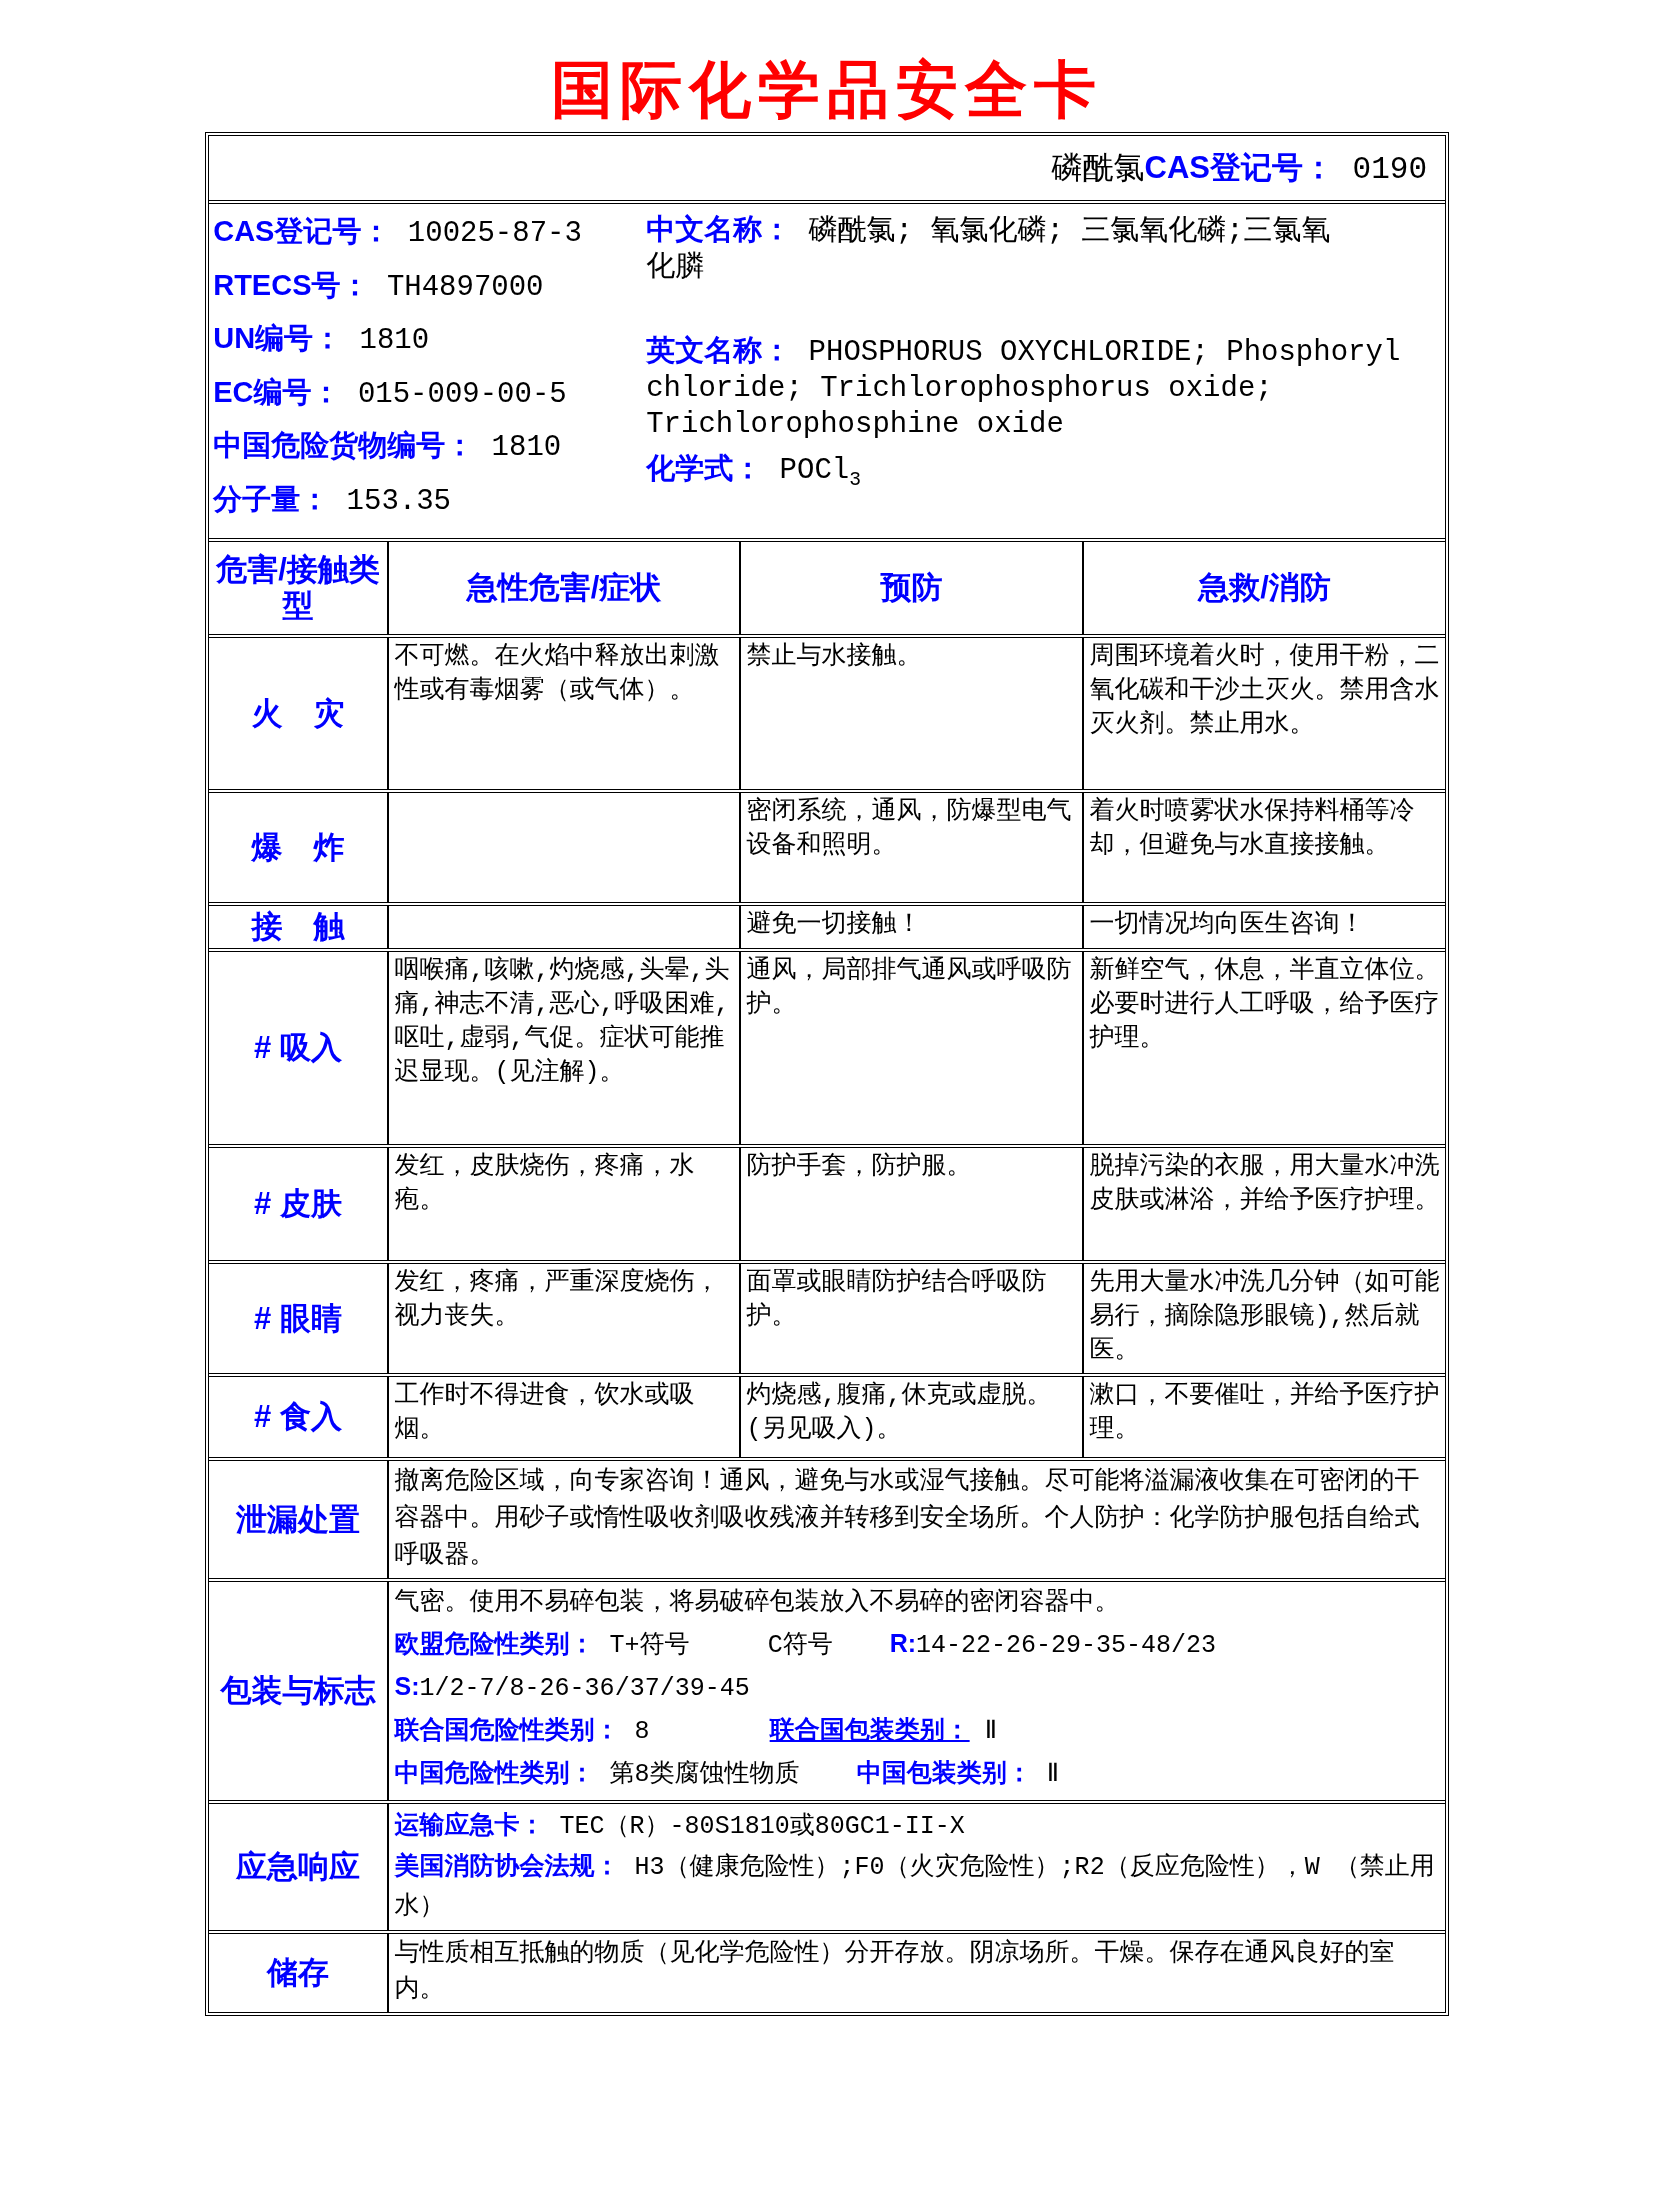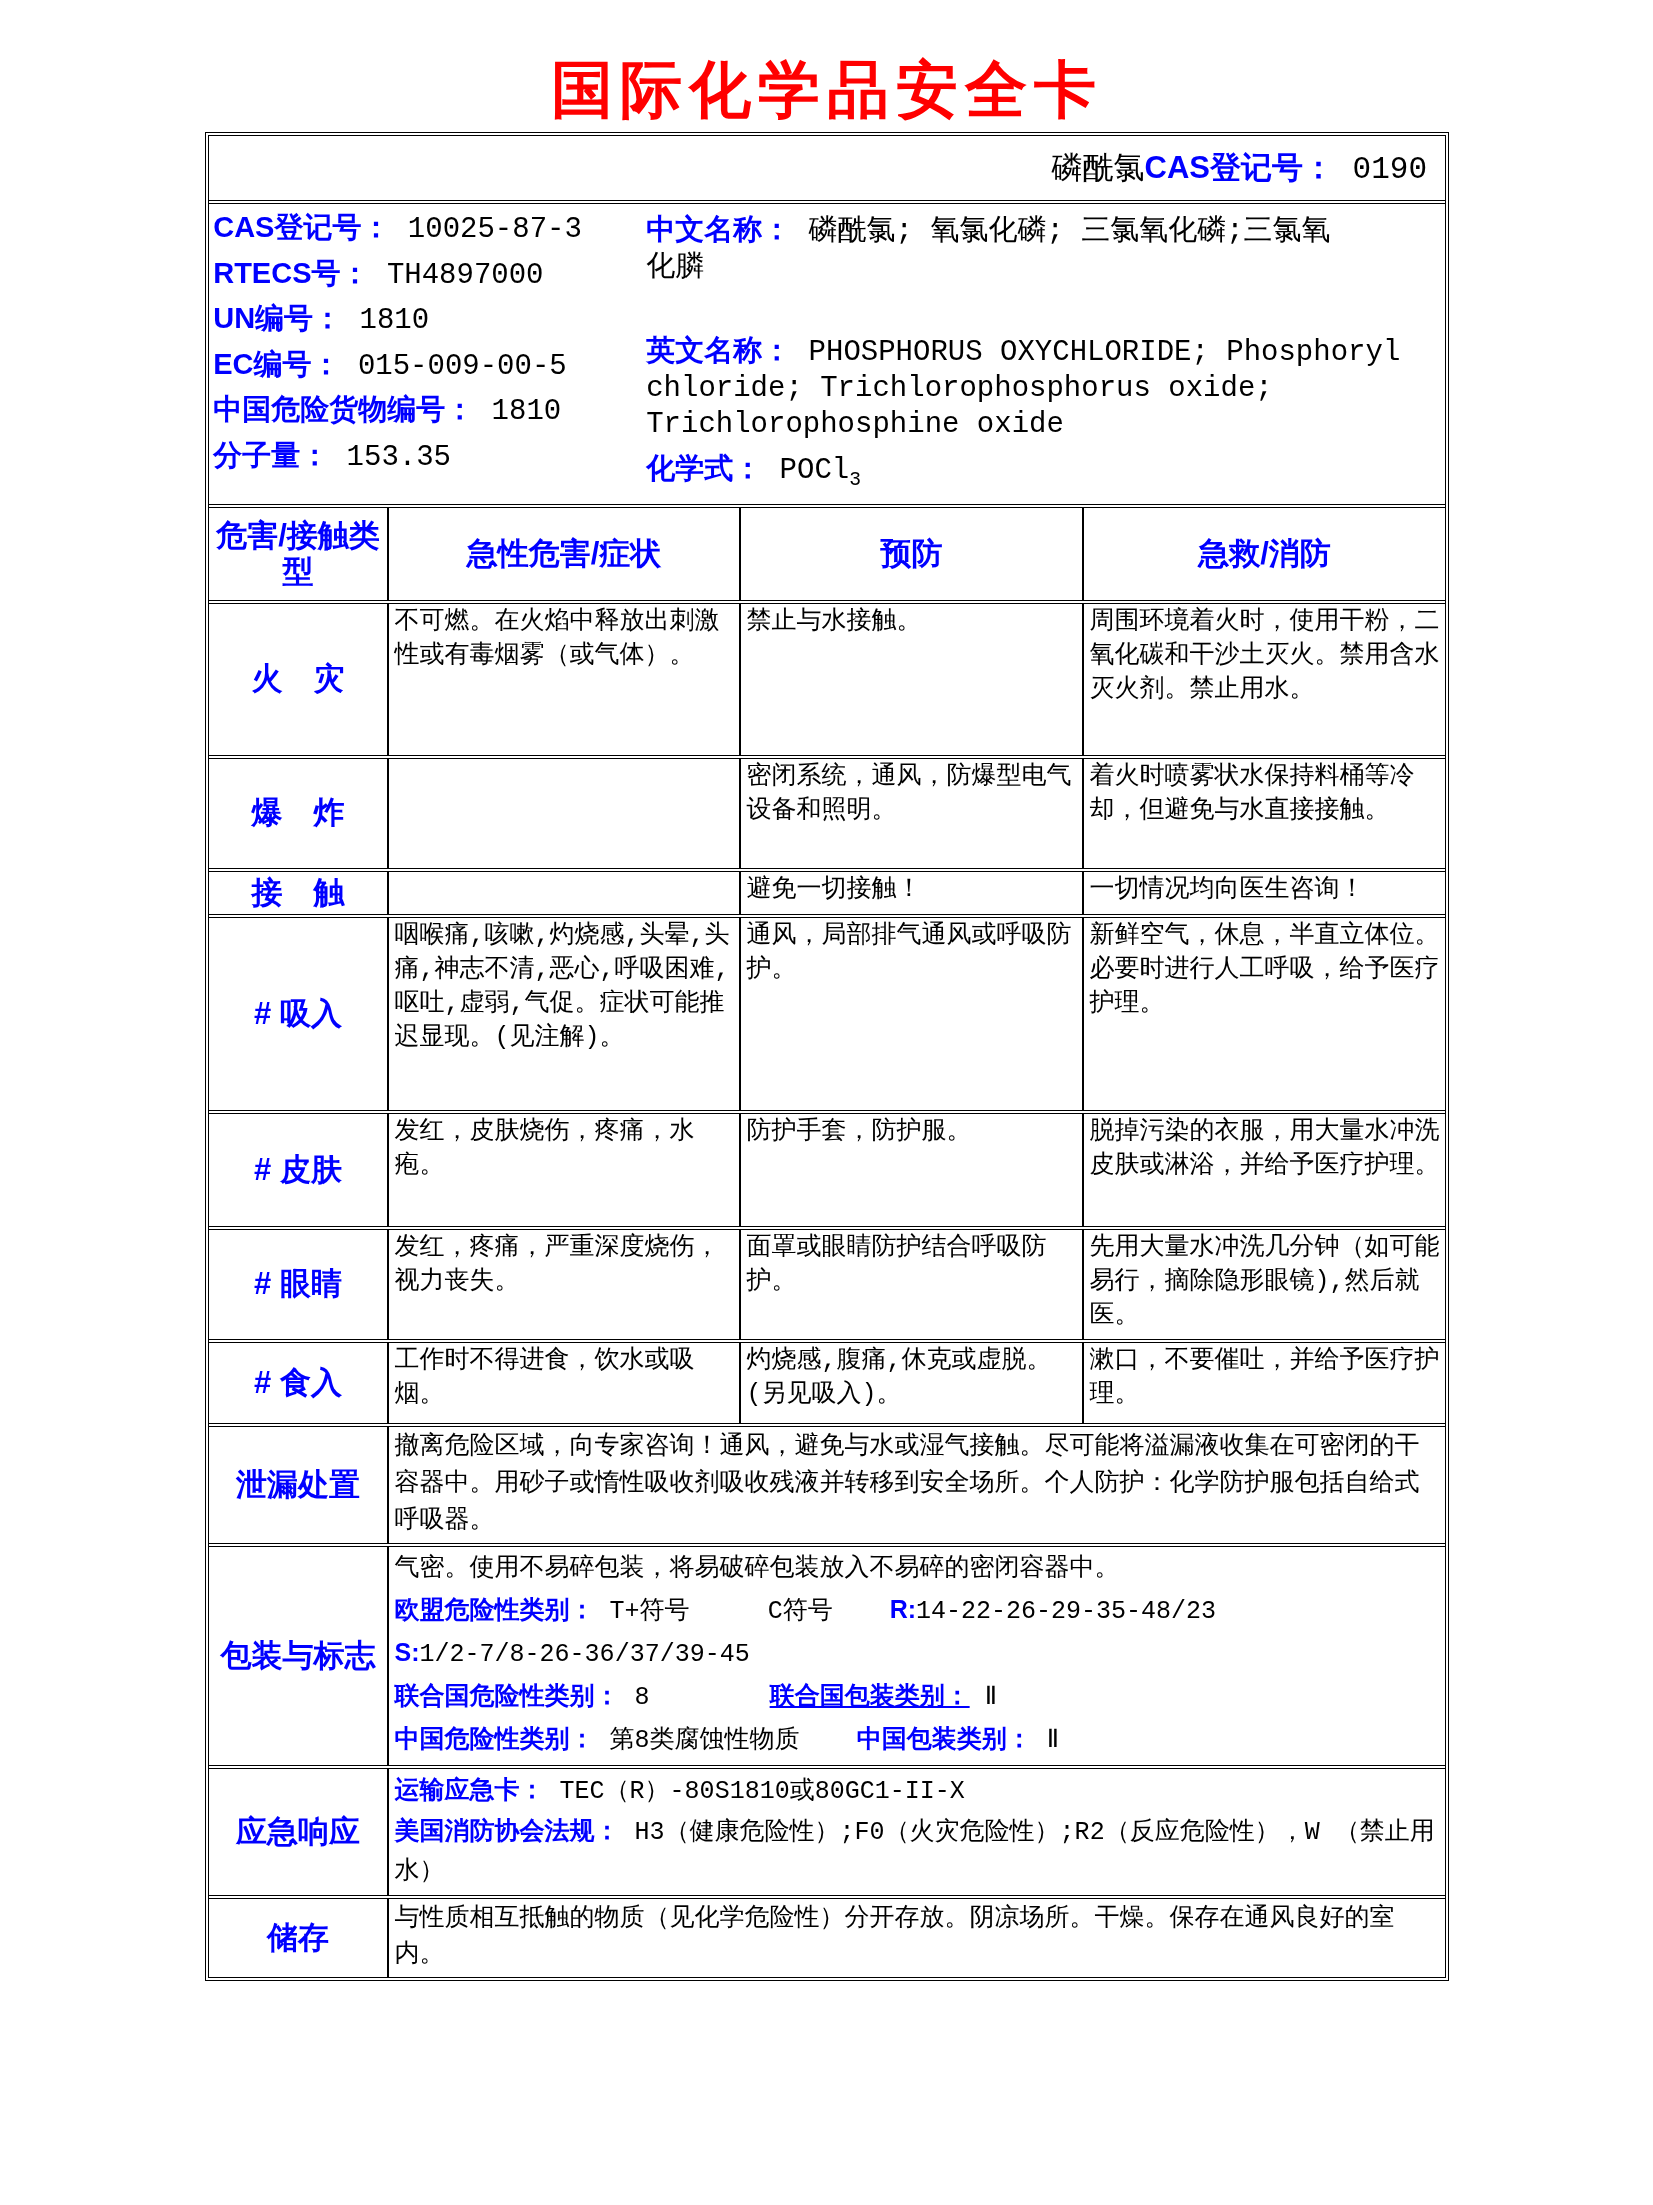--- a/index.html
+++ b/index.html
@@ -56,21 +56,21 @@
   }
 
   
   .info-row{
     min-height:287px;
     display:grid;
     grid-template-columns:433px 1fr;
     padding:7px 0 5.6px 4.2px;
     font-size:29px;
   }
-  .iline{line-height:33px;margin-bottom:10.5px;white-space:nowrap;}
+  .iline{line-height:40px;margin-bottom:10.5px;white-space:nowrap;}
   .iline.mw{margin-top:11.2px;}
   .nblock{line-height:36px;}
   .cnblock{max-width:713px;margin-bottom:46px;}
   .enblock{max-width:790px;margin-bottom:7px;font-size:29px;}
   .fblock sub{font-size:19.6px;}
 
   
   .grid4{display:grid;grid-template-columns:178px 352px 343px 1fr;}
   .grid2{display:grid;grid-template-columns:178px 1fr;}
   .bl{border-left:2.8px solid var(--c-border);}

